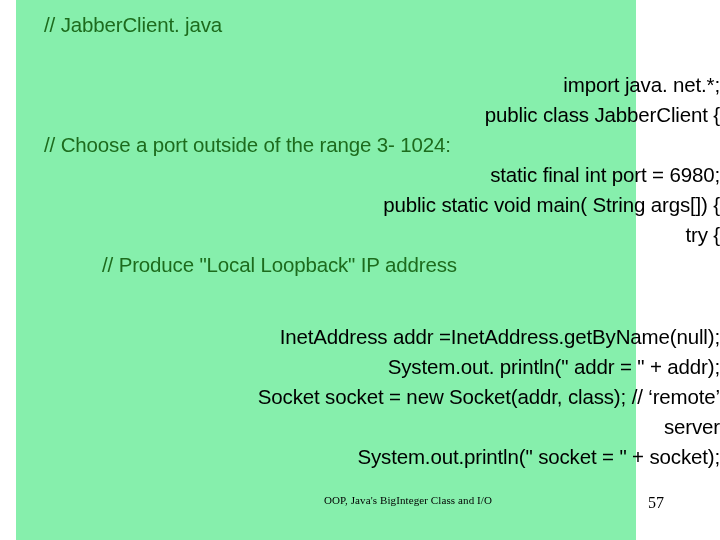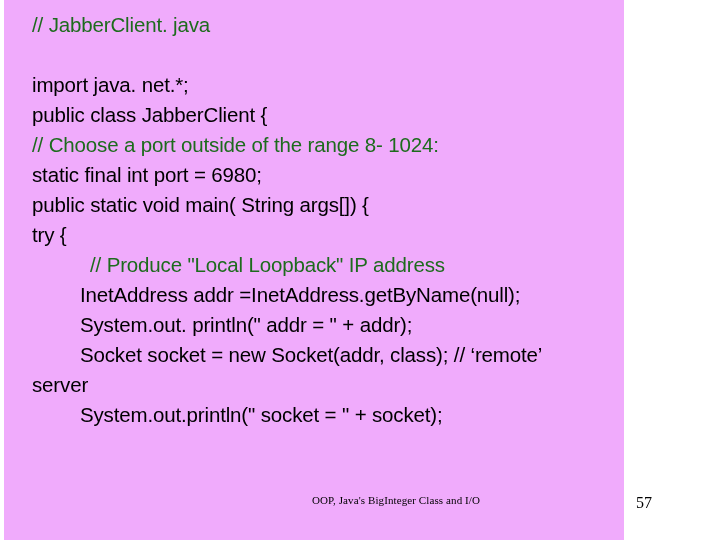--- a/index.html
+++ b/index.html
@@ -9,42 +9,42 @@
   body {
     width: 720px;
     height: 540px;
     background: #ffffff;
     font-family: "Liberation Sans", sans-serif;
     overflow: hidden;
     position: relative;
   }
   #slide {
     position: absolute;
-    left: 4px;
+    left: 16px;
     top: 0;
     width: 620px;
     height: 540px;
-    background: #f0abfc;
+    background: #86efac;
   }
   #code-block {
     position: absolute;
     left: 28px;
     top: 10px;
     width: 676px;
   }
   .code-line {
     font-family: "Liberation Sans", sans-serif;
     font-size: 20.5px;
     line-height: 30px;
     height: 30px;
     white-space: pre;
     letter-spacing: -0.15px;
   }
   .c-green { color: #1d6b1d; }
-  .c-black { color: #000000; }
+  .c-black { color: #000000; text-align: right; }
   .blank-line { height: 30px; }
   #footer-note {
     position: absolute;
     left: 0;
     top: 494px;
     width: 720px;
     text-align: center;
     font-family: Liberation Serif, serif;
     font-size: 11px;
     color: #000000;
@@ -65,26 +65,26 @@
 </head>
 <body>
 
 <div id="slide">
 
   <div id="code-block">
       <div class="code-line c-green">// JabberClient. java</div>
       <div class="code-line c-green blank-line"></div>
       <div class="code-line c-black">import java. net.*;</div>
       <div class="code-line c-black">public class JabberClient {</div>
-      <div class="code-line c-green">// Choose a port outside of the range 8- 1024:</div>
+      <div class="code-line c-green">// Choose a port outside of the range 3- 1024:</div>
       <div class="code-line c-black">static final int port = 6980;</div>
       <div class="code-line c-black">public static void main( String args[]) {</div>
       <div class="code-line c-black">try {</div>
       <div class="code-line c-green" style="padding-left: 58px;">// Produce "Local Loopback" IP address</div>
-      <div class="code-line c-black" style="padding-left: 48px;">InetAddress addr =InetAddress.getByName(null);</div>
+      <div class="code-line c-black" style="padding-left: 48px; margin-top: 42px;">InetAddress addr =InetAddress.getByName(null);</div>
       <div class="code-line c-black" style="padding-left: 48px;">System.out. println(" addr = " + addr);</div>
       <div class="code-line c-black" style="padding-left: 48px;">Socket socket = new Socket(addr, class); // ‘remote’</div>
       <div class="code-line c-black">server</div>
       <div class="code-line c-black" style="padding-left: 48px;">System.out.println(" socket = " + socket);</div>
     </div>
 
   <div id="footer-note">OOP, Java's BigInteger Class and I/O</div>
 
   <div id="page-number">57</div>
 

